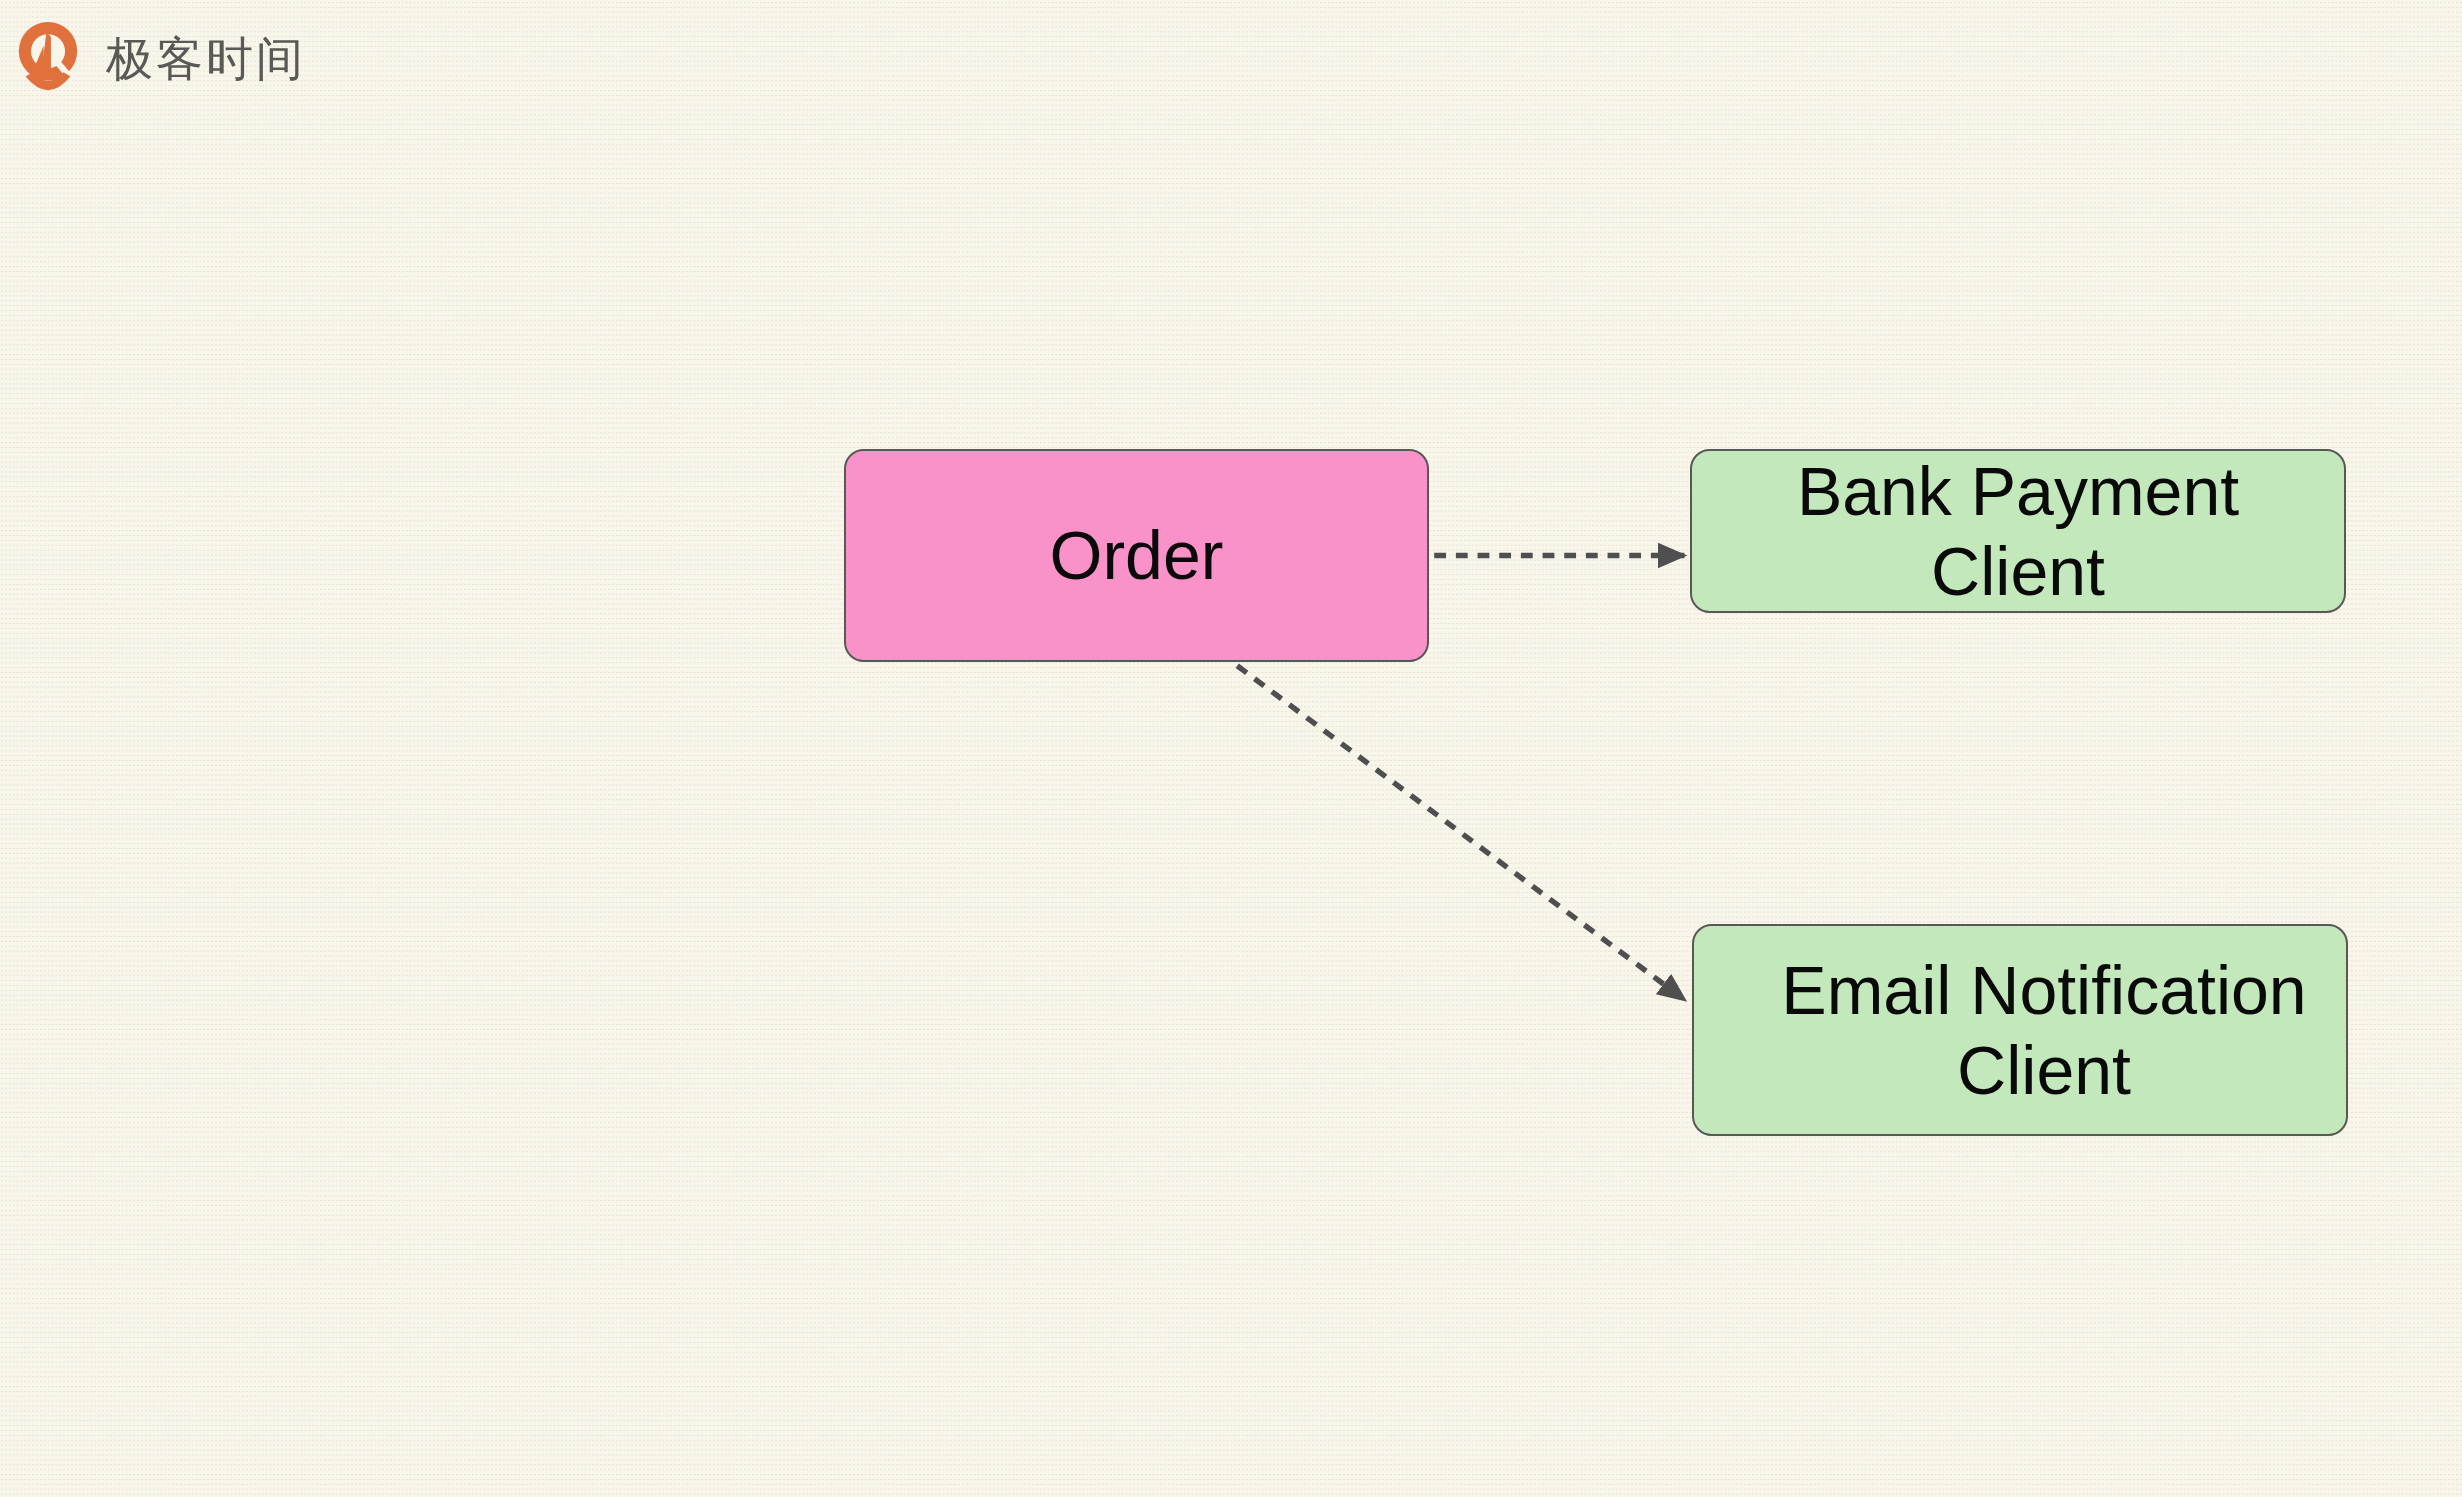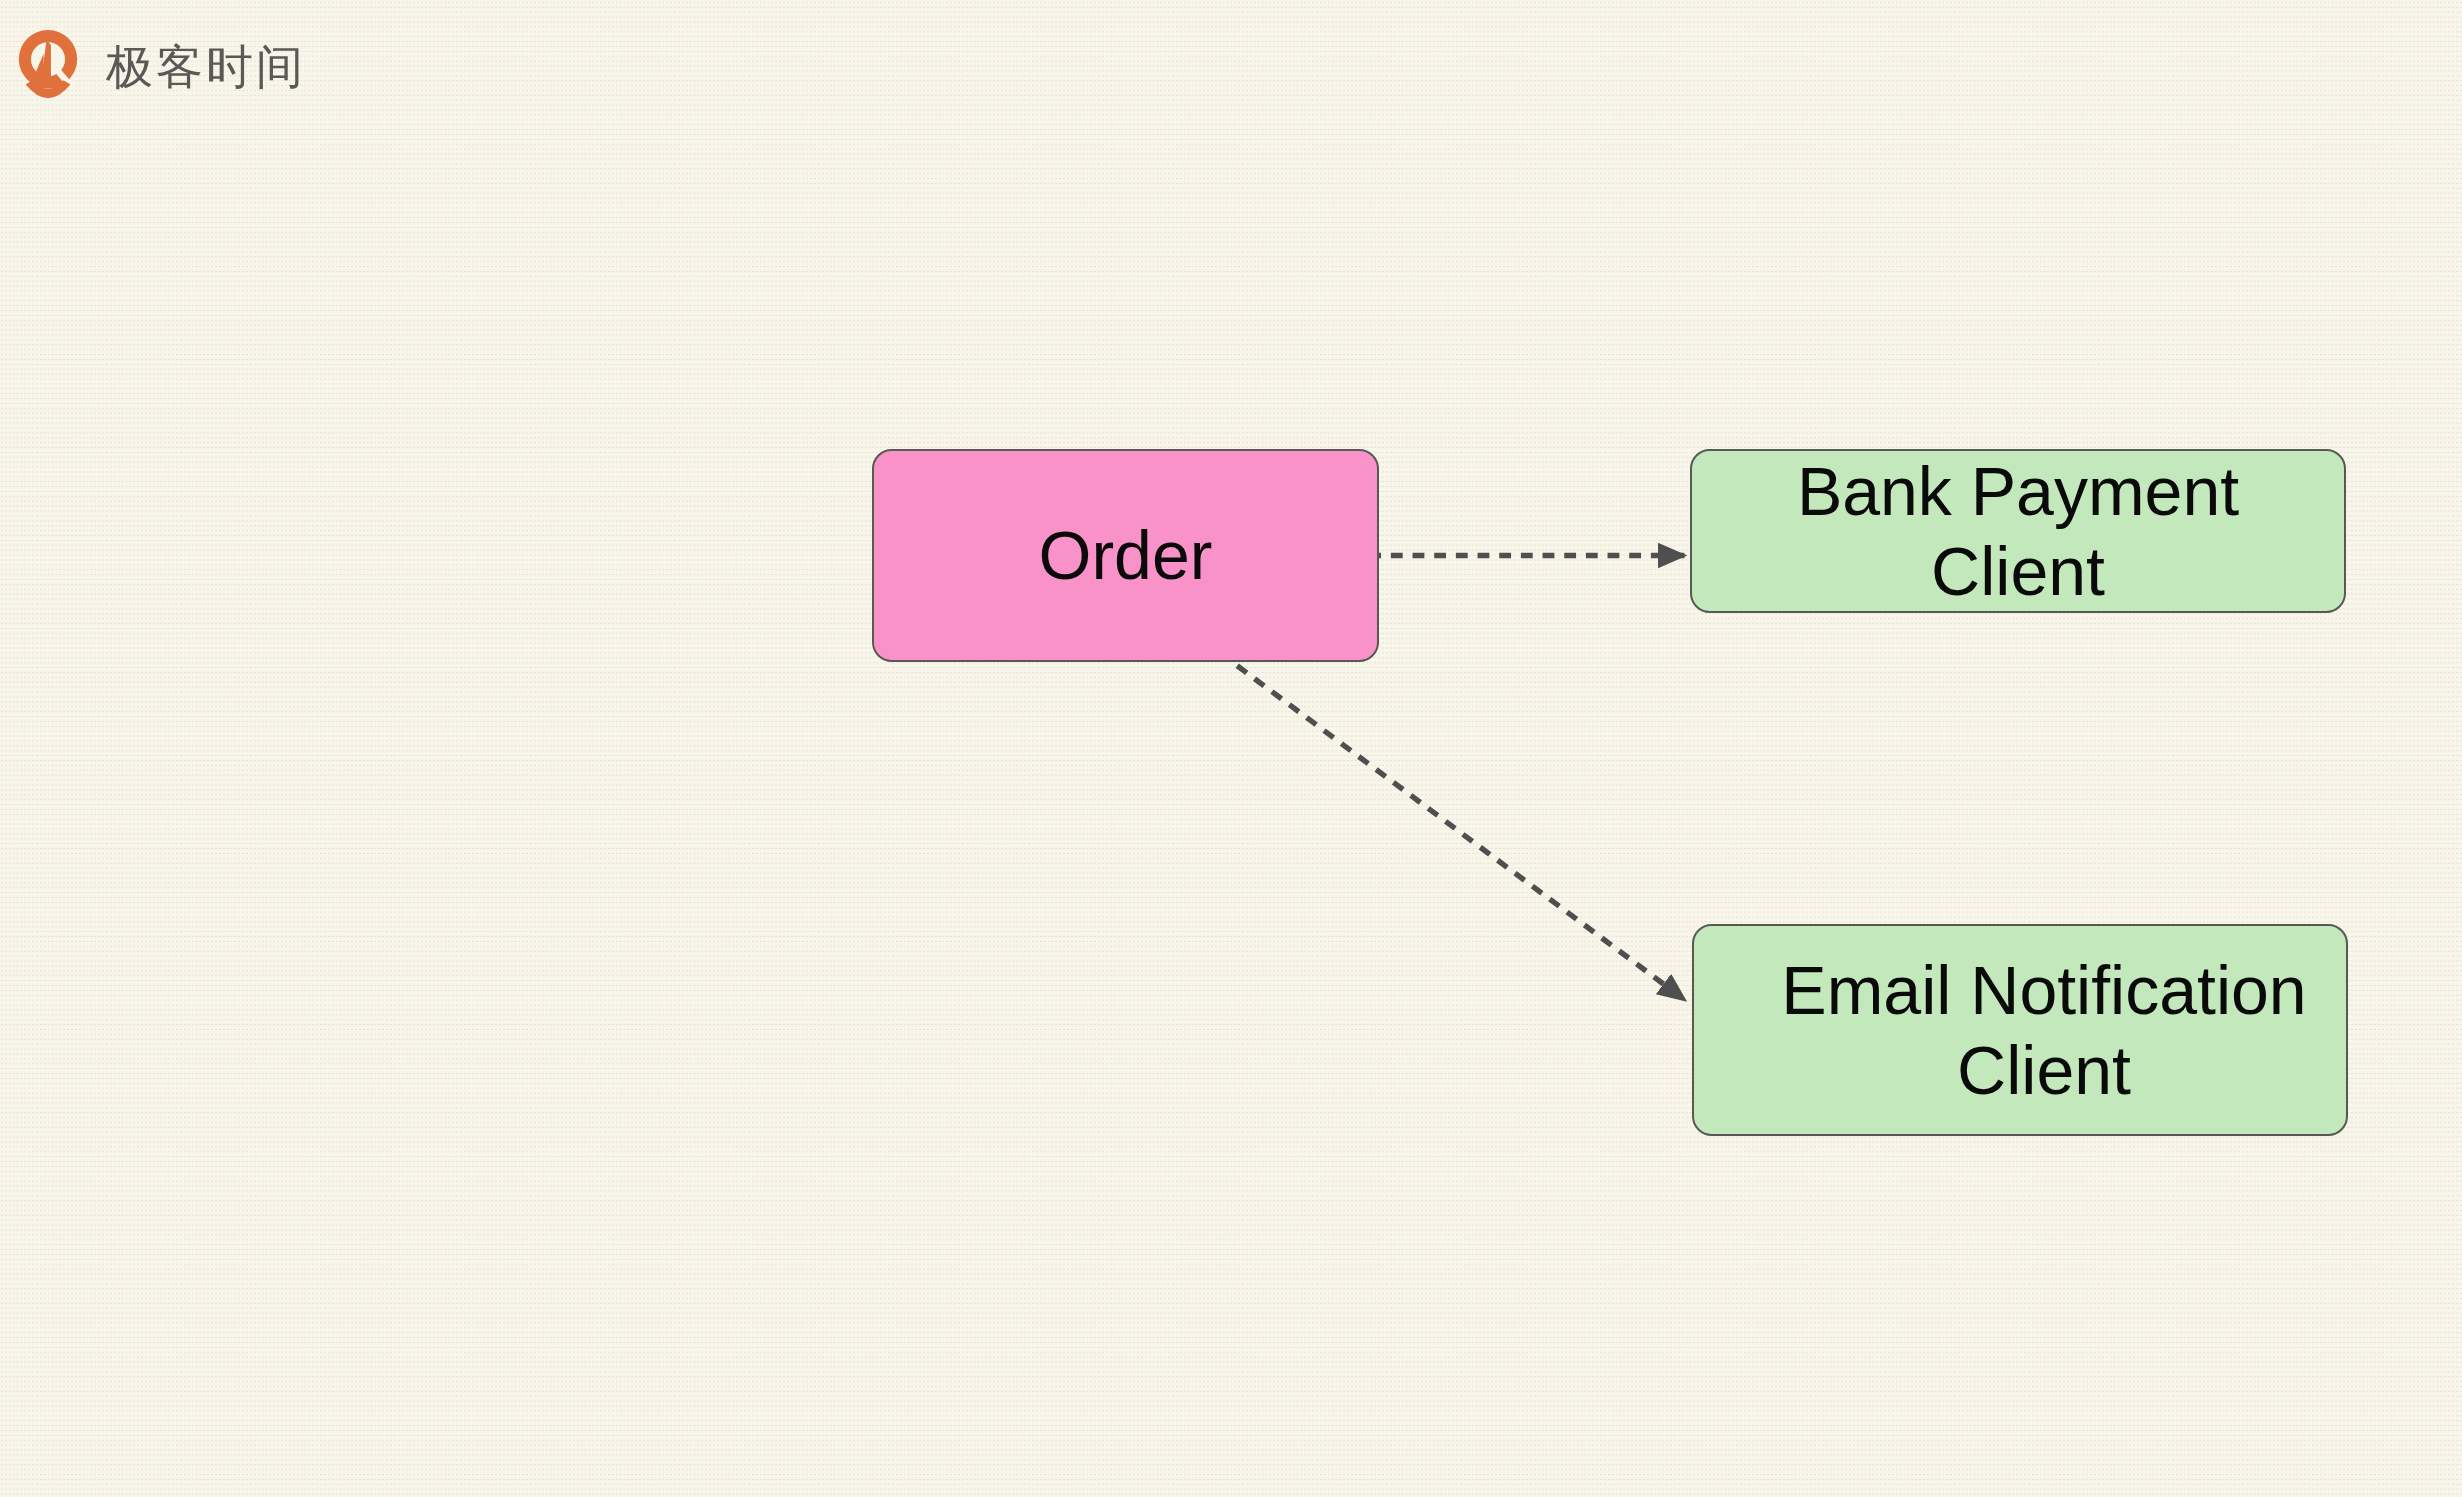--- a/index.html
+++ b/index.html
@@ -18,21 +18,21 @@
     height: 1497px;
     background-color: #F8F5EA;
     background-image: radial-gradient(circle, #E7E1D0 0.6px, rgba(0,0,0,0) 0.7px);
     background-size: 3.9px 4.9px;
   }
 
   
   .logo {
     position: absolute;
     left: 16.3px;
-    top: 30px;
+    top: 22px;
     display: flex;
     align-items: center;
     height: 73px;
   }
   .logo-icon {
     width: 64px;
     height: 73px;
     display: block;
   }
   .brand-name {
@@ -56,23 +56,23 @@
     justify-content: center;
     text-align: center;
     color: #0A0A0A;
     font-size: 68px;
     line-height: 1.18;
   }
   .node span {
     white-space: pre-line;
   }
   #node-order {
-    left: 872px;
+    left: 844px;
     top: 449px;
-    width: 507px;
+    width: 585px;
     height: 213px;
     background: #F992C8;
   }
   #node-bank-payment-client {
     left: 1690px;
     top: 449px;
     width: 656px;
     height: 164px;
     background: #C2E8BC;
   }

